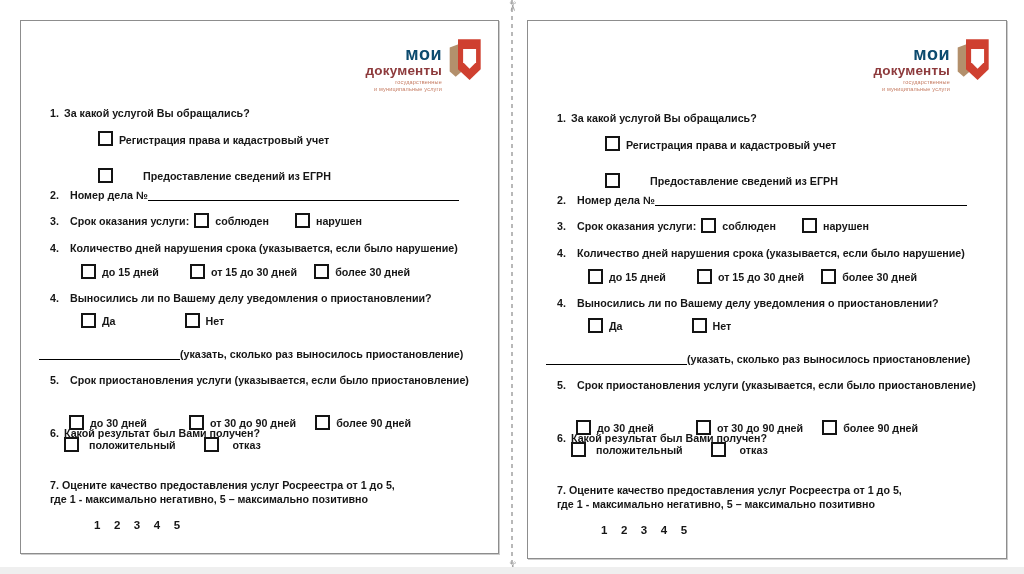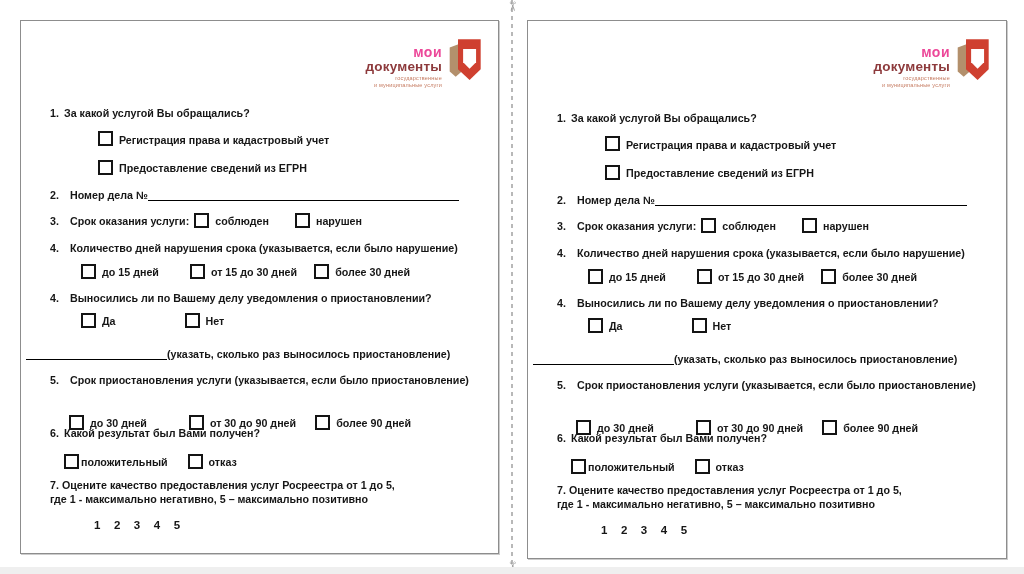--- a/index.html
+++ b/index.html
@@ -24,43 +24,43 @@
   }
   .scissors{
     position:absolute;left:512px;color:#a0a0a0;font-size:13px;line-height:1;
     transform:translateX(-50%) rotate(90deg);
   }
   .scissors.top{top:0px;}
   .scissors.bottom{bottom:1px;}
   
   .logo{position:absolute;top:17px;right:15px;display:flex;align-items:flex-start;}
   .logo-text{text-align:right;line-height:1;padding-top:7px;}
-  .logo-moi{font-size:14px;font-weight:bold;color:#ec4899;letter-spacing:.5px;}
+  .logo-moi{font-size:18px;font-weight:bold;color:#0c4a6e;letter-spacing:.5px;}
   .logo-dok{font-size:13.5px;font-weight:bold;color:#8d3a3c;letter-spacing:.2px;margin-top:1px;}
   .logo-tag{font-size:5.5px;color:#c57a60;margin-top:2px;letter-spacing:.2px;}
   .logo-icon{margin-left:4px;}
   
   .row{
     position:absolute;left:29px;right:12px;display:flex;align-items:center;
     font-size:10.7px;font-weight:bold;color:#161616;white-space:nowrap;
   }
   .qnum{flex:none;width:20px;}
   .qnum-sm{flex:none;width:14px;}
   .cb{flex:none;width:11px;height:11px;border:2px solid #141414;background:#fff;display:inline-block;}
   .cb-lbl{margin-left:6px;}
   .fill-line{flex:1;height:13px;border-bottom:1.5px solid #000;margin-right:27px;}
   .short-line{flex:none;width:141px;height:13px;border-bottom:1.5px solid #000;}
   .q7block{position:absolute;left:29px;right:10px;font-size:10.7px;font-weight:bold;color:#161616;line-height:14px;}
   .scale{position:absolute;left:73px;display:flex;gap:13.5px;font-size:11.5px;font-weight:bold;color:#161616;}
   
-  .r-q1{top:86px;}   .r-q1o1{top:110px;align-items:flex-end;} .r-q1o2{top:139px;}
+  .r-q1{top:86px;}   .r-q1o1{top:110px;align-items:flex-end;} .r-q1o2{top:147px;gap:24px;}
   .r-q2{top:166px;}  .r-q3{top:192px;}   .r-q4{top:221px;}
   .r-q4o{top:243px;} .r-q4b{top:271px;}  .r-danet{top:292px;}
-  .r-note{top:325px;left:5px;} .r-q5{top:353px;} .r-q5o{top:394px;}
-  .r-q6{top:406px;}  .r-q6o{top:433px;}  .r-q7{top:457px;}  .r-scale{top:498px;}
+  .r-note{top:325px;left:18px;} .r-q5{top:353px;} .r-q5o{top:394px;}
+  .r-q6{top:406px;}  .r-q6o{top:416px;gap:8px;}  .r-q7{top:457px;}  .r-scale{top:498px;}
 </style>
 </head>
 <body>
 
 <div class="page page-left">
   <div class="logo">
     <div class="logo-text">
       <div class="logo-moi">мои</div>
       <div class="logo-dok">документы</div>
       <div class="logo-tag">государственные</div>

